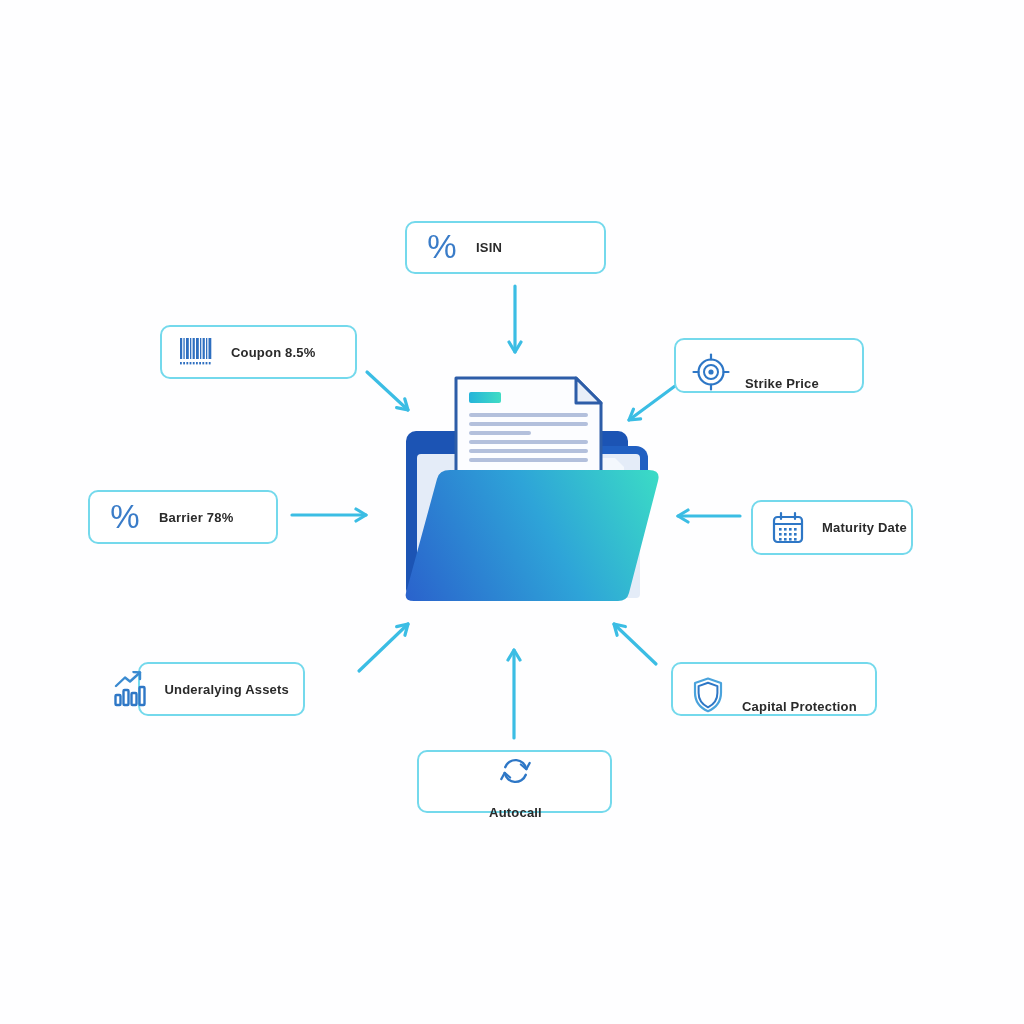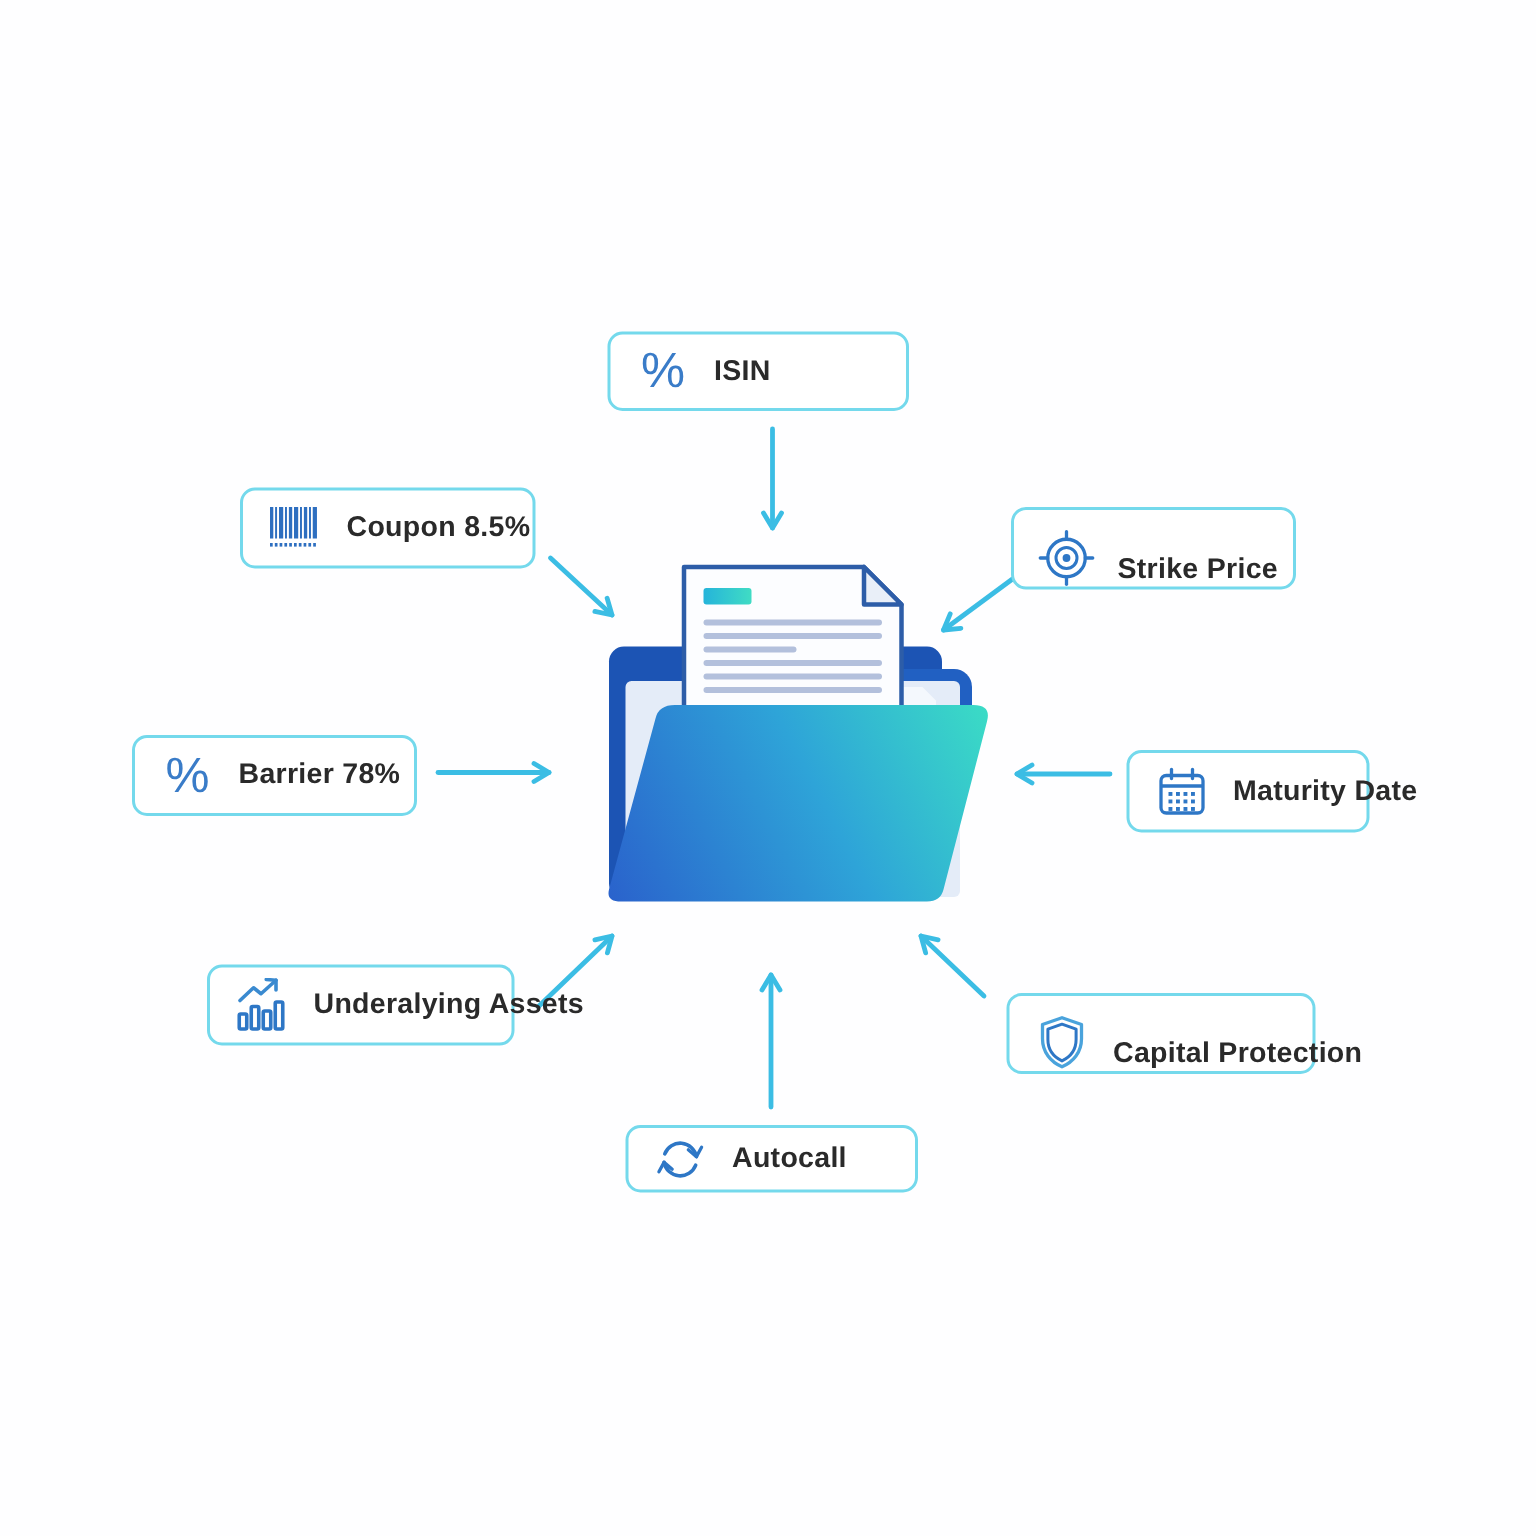--- a/index.html
+++ b/index.html
@@ -12,34 +12,34 @@
   .layer{position:absolute;left:0;top:0;width:1024px;height:1024px;}
   .illo{position:absolute;left:380px;top:360px;width:300px;height:260px;}
 
   .node{
     position:absolute;display:flex;align-items:center;gap:15px;
     background:#ffffff;border:2px solid #74d9ec;border-radius:10px;
     padding:0 14px 0 16px;box-sizing:border-box;
   }
   .node .icon{width:38px;height:38px;display:flex;align-items:center;justify-content:center;flex:0 0 auto;}
   .node .lbl{
-    font-size:19px;font-weight:600;color:#2a2a2a;letter-spacing:.2px;white-space:nowrap;
+    font-size:13px;font-weight:600;color:#2a2a2a;letter-spacing:.2px;white-space:nowrap;
   }
   .pct{
     font-size:33px;font-weight:400;color:#3a7cc8;line-height:1;
     transform:translateY(-1px);
   }
   .node-isin{left:405px;top:221px;width:201px;height:53px;}
   .node-coupon{left:160px;top:325px;width:197px;height:54px;}
   .node-strike{left:674px;top:338px;width:190px;height:55px;align-items:flex-end;}
   .node-barrier{left:88px;top:490px;width:190px;height:54px;}
   .node-maturity{left:751px;top:500px;width:162px;height:55px;align-items:center;}
-  .node-underlying{left:138px;top:643px;width:205px;height:54px;}
+  .node-underlying{left:138px;top:662px;width:167px;height:54px;justify-content:flex-end;}
   .node-capital{left:671px;top:662px;width:206px;height:54px;align-items:flex-end;}
-  .node-autocall{left:417px;top:750px;width:195px;height:45px;}
+  .node-autocall{left:417px;top:750px;width:195px;height:63px;flex-direction:column;}
 </style>
 </head>
 <body>
 
 <div class="canvas">
 
   <svg class="layer" viewBox="0 0 1024 1024">
     <defs>
       <marker id="mh" markerUnits="userSpaceOnUse" markerWidth="20" markerHeight="20" refX="14" refY="9" orient="auto">
         <path d="M4,3 L14,9 L4,15" fill="none" stroke="#3bbde4" stroke-width="3.2" stroke-linecap="round" stroke-linejoin="round"></path>

